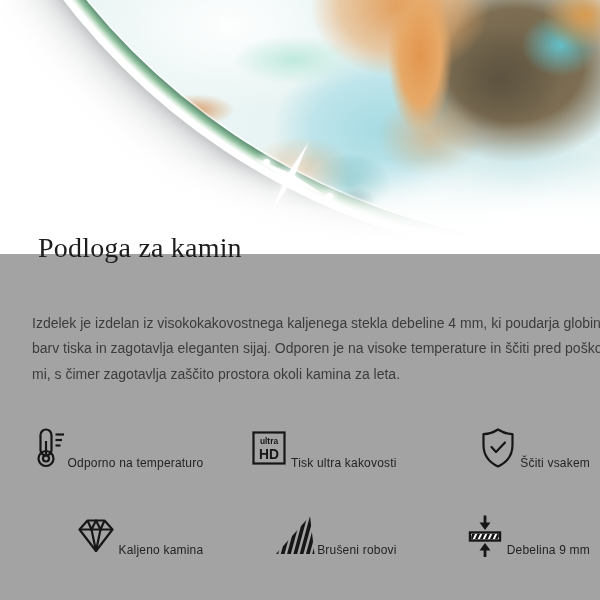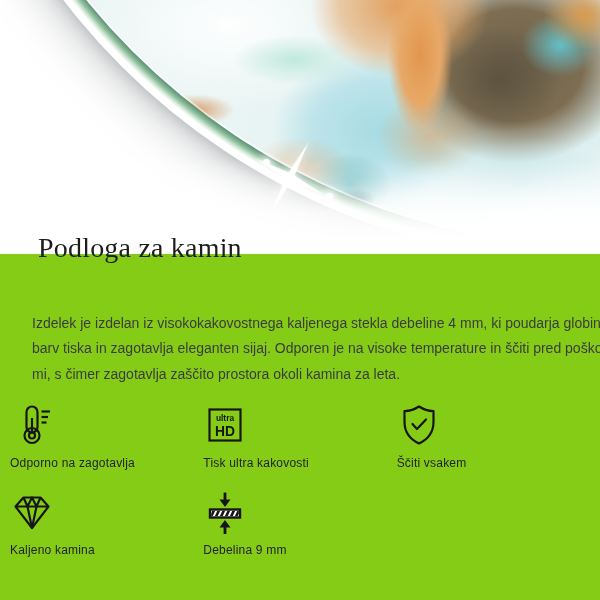--- a/index.html
+++ b/index.html
@@ -1,17 +1,17 @@
 <!DOCTYPE html>
 <html><head>
 <meta charset="utf-8">
 <style>
   html,body{margin:0;padding:0;}
   body{width:600px;height:600px;background:#ffffff;font-family:"Liberation Sans",sans-serif;overflow:hidden;}
-  .page{position:relative;width:600px;height:600px;background:#84cc16;overflow:hidden;}
+  .page{position:relative;width:600px;height:600px;background:#a3a3a3;overflow:hidden;}
 
   
   .hero{position:absolute;left:0;top:0;width:600px;height:254px;overflow:hidden;background:#fff;}
   .disc-shadow{
     position:absolute;left:-75px;top:-1079px;width:1342px;height:1342px;border-radius:50%;
     box-shadow:0 0 46px 8px rgba(104,112,114,0.40), 0 0 14px 2px rgba(104,112,114,0.28);
   }
   .disc-rim{
     position:absolute;left:-71px;top:-1085px;width:1342px;height:1342px;border-radius:50%;
     background:radial-gradient(circle closest-side,
@@ -54,21 +54,21 @@
   
   .heading{position:absolute;left:38px;top:229px;font-family:"Liberation Serif",serif;
     font-size:28px;line-height:37px;color:#1d1d1d;font-weight:400;letter-spacing:0.2px;}
   .heading span{display:block;}
   .desc{position:absolute;left:32px;top:311px;font-size:14px;line-height:25.3px;color:#3c3c3c;}
   .desc div{white-space:nowrap;}
 
   
   .features{position:absolute;left:10px;top:397px;width:580px;display:grid;
     grid-template-columns:1fr 1fr 1fr;row-gap:14px;}
-  .feature{height:73px;display:flex;flex-direction:column;align-items:flex-start;justify-content:flex-end;}
+  .feature{height:73px;display:flex;flex-direction:row;align-items:flex-end;justify-content:flex-end;}
   .ficon{flex:0 0 auto;line-height:0;}
   .flabel{margin-top:9px;font-size:12px;color:#232323;letter-spacing:0.2px;white-space:nowrap;}
   .ic{stroke:#161616;fill:none;stroke-width:2.2;}
 </style>
 </head>
 <body>
 
 <div class="page">
 
   <div class="hero">
@@ -104,21 +104,21 @@
         <svg width="44" height="44" viewBox="0 0 44 44">
           <rect class="ic" x="16.5" y="3.5" width="11" height="26" rx="5.5"></rect>
           <circle class="ic" cx="22" cy="32.5" r="7.5"></circle>
           <circle class="ic" cx="22" cy="32.5" r="3" stroke-width="2"></circle>
           <line class="ic" x1="22" y1="15" x2="22" y2="28.5" stroke-width="2"></line>
           <line class="ic" x1="31.5" y1="8.5" x2="40" y2="8.5"></line>
           <line class="ic" x1="31.5" y1="14" x2="38" y2="14"></line>
           <line class="ic" x1="31.5" y1="19.5" x2="36.5" y2="19.5"></line>
         </svg>
       </div>
-      <div class="flabel">Odporno na zagotavlja</div>
+      <div class="flabel">Odporno na temperaturo</div>
     </div>
 
     <div class="feature">
       <div class="ficon">
         <svg width="44" height="44" viewBox="0 0 44 44">
           <rect class="ic" x="6.5" y="6.5" width="31" height="31" stroke-width="2.6"></rect>
           <text x="22" y="18" text-anchor="middle" font-size="8.4" font-weight="bold" font-family="Liberation Sans, sans-serif" fill="#161616">ultra</text>
           <text x="22" y="32.5" text-anchor="middle" font-size="13.8" font-weight="bold" font-family="Liberation Sans, sans-serif" fill="#161616">HD</text>
         </svg>
       </div>
@@ -142,20 +142,41 @@
             <path d="M13.5 7.5 H30.5 L38.5 16.5 L22 38 L5.5 16.5 Z"></path>
             <path d="M5.5 16.5 H38.5"></path>
             <path d="M13.5 7.5 L17.5 16.5 L22 7.5 L26.5 16.5 L30.5 7.5"></path>
             <path d="M17.5 16.5 L22 38 L26.5 16.5"></path>
           </g>
         </svg>
       </div>
       <div class="flabel">Kaljeno kamina</div>
     </div>
 
+    <div class="feature">
+      <div class="ficon">
+        <svg width="44" height="44" viewBox="0 0 44 44">
+          <defs>
+              <clipPath id="hclip">
+                <path d="M3 41 L37 3 L41.5 41 Z"></path>
+              </clipPath>
+            </defs>
+          <g clip-path="url(#hclip)" stroke="#161616" stroke-width="3.6">
+            <line x1="2" y1="46" x2="15" y2="-2"></line>
+            <line x1="8.3" y1="46" x2="21.3" y2="-2"></line>
+            <line x1="14.6" y1="46" x2="27.6" y2="-2"></line>
+            <line x1="20.9" y1="46" x2="33.9" y2="-2"></line>
+            <line x1="27.2" y1="46" x2="40.2" y2="-2"></line>
+            <line x1="33.5" y1="46" x2="46.5" y2="-2"></line>
+            <line x1="39.8" y1="46" x2="52.8" y2="-2"></line>
+          </g>
+        </svg>
+      </div>
+      <div class="flabel">Brušeni robovi</div>
+    </div>
 
     <div class="feature">
       <div class="ficon">
         <svg width="44" height="44" viewBox="0 0 44 44">
           <line x1="22" y1="2.5" x2="22" y2="11" stroke="#161616" stroke-width="2.8"></line>
           <path d="M16.5 9.5 L22 17 L27.5 9.5 Z" fill="#161616"></path>
           <defs>
               <clipPath id="barclip">
                 <rect x="8.2" y="20.7" width="27.6" height="5.6"></rect>
               </clipPath>

